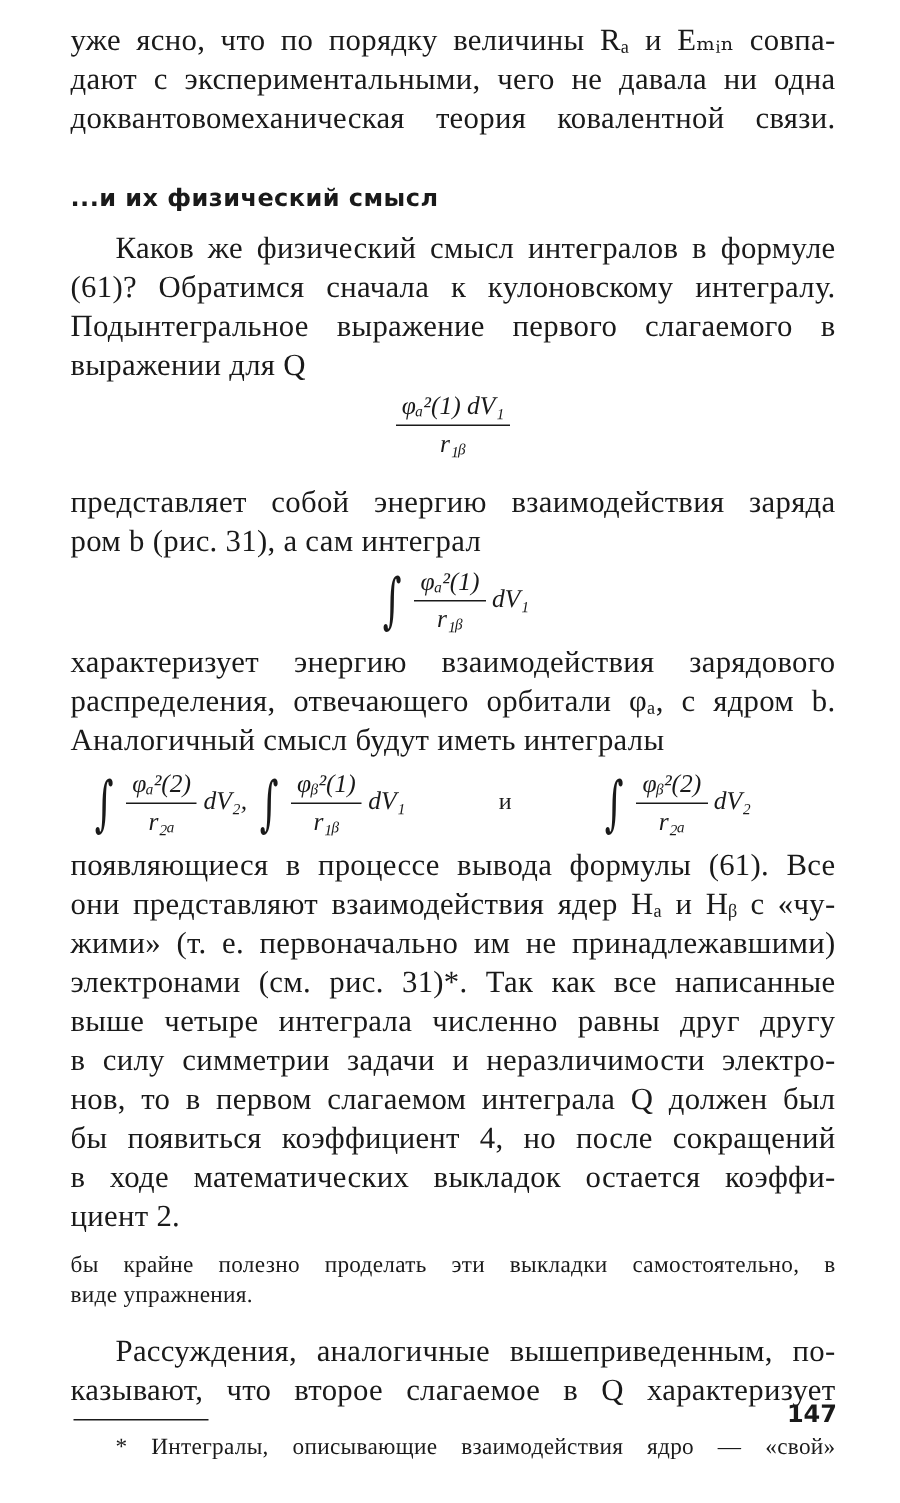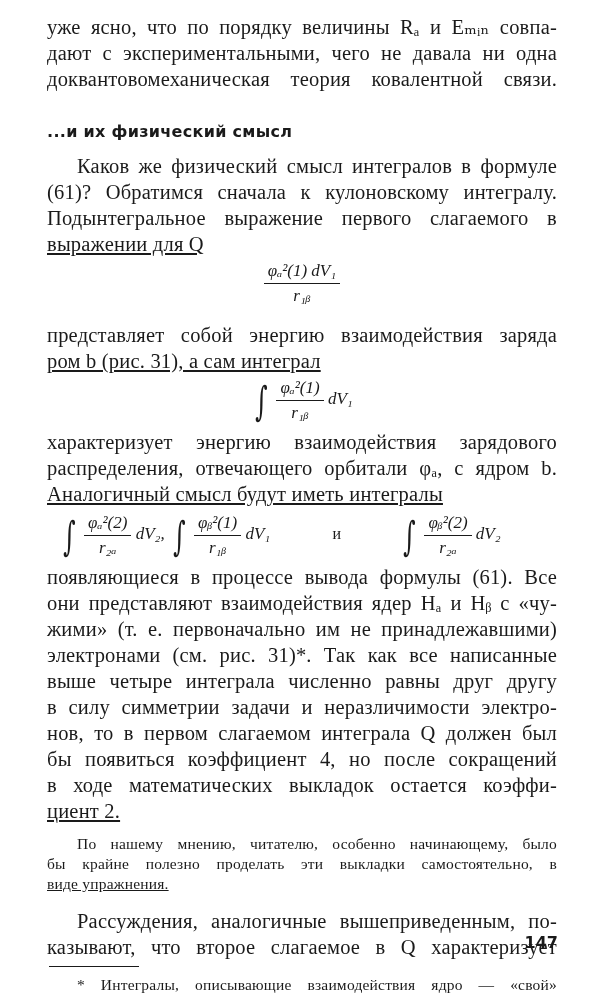--- a/index.html
+++ b/index.html
@@ -1,20 +1,20 @@
 <!DOCTYPE html>
 <html><head>
 <meta charset="utf-8">
 <style>
   html, body { margin: 0; padding: 0; background: #ffffff; }
   body { width: 600px; height: 1002px; position: relative; overflow: hidden;
          font-family: "Liberation Serif", "DejaVu Serif", serif; color: #1a1a1a; }
   .page { position: absolute; left: 47px; top: 14px; width: 510px; }
   .line { font-size: 20.5px; line-height: 26px; text-align: justify; text-align-last: justify; white-space: nowrap; letter-spacing: 0.2px; }
-  .line.last { text-align-last: left; text-decoration: underline; }
+  .line.last { text-align-last: left; }
   .indent { text-indent: 30px; }
   .heading { font-family: "DejaVu Sans", sans-serif; font-weight: bold; font-size: 16px; text-align: left; margin: 30px 0 12px 0; letter-spacing: 0.3px; }
   .formula { position: relative; font-style: italic; font-size: 17px; }
   .frac { display: inline-block; text-align: center; vertical-align: middle; }
   .frac .num { display: block; border-bottom: 1.4px solid #1a1a1a; padding: 0 4px 2px 4px; }
   .frac .den { display: block; padding-top: 2px; }
   .int { font-size: 40px; font-style: normal; vertical-align: middle; font-family: "DejaVu Serif", serif; line-height: 1; display:inline-block; transform: scaleX(0.6); }
   .conj { font-style: normal; font-size: 16px; margin: 0 54px 0 58px; }
   .small { font-size: 15.5px; line-height: 20px; }
   .footnote-rule { width: 90px; border-top: 1.6px solid #1a1a1a; margin: 6px 0 8px 2px; }
@@ -96,21 +96,20 @@
     <div class="line">электронами (см. рис. 31)*. Так как все написанные</div>
     <div class="line">выше четыре интеграла численно равны друг другу</div>
     <div class="line">в силу симметрии задачи и неразличимости электро-</div>
     <div class="line">нов, то в первом слагаемом интеграла Q должен был</div>
     <div class="line">бы появиться коэффициент 4, но после сокращений</div>
     <div class="line">в ходе математических выкладок остается коэффи-</div>
     <div class="line last">циент 2.</div>
   </div>
 
   <div style="margin-top: 10px;">
-    <div class="line small indent">По нашему мнению, читателю, особенно начинающему, было</div>
     <div class="line small">бы крайне полезно проделать эти выкладки самостоятельно, в</div>
     <div class="line small last">виде упражнения.</div>
   </div>
 
   <div style="margin-top: 14px;">
     <div class="line indent">Рассуждения, аналогичные вышеприведенным, по-</div>
     <div class="line">казывают, что второе слагаемое в Q характеризует</div>
   </div>
 
   <div class="footnote-rule"></div>

